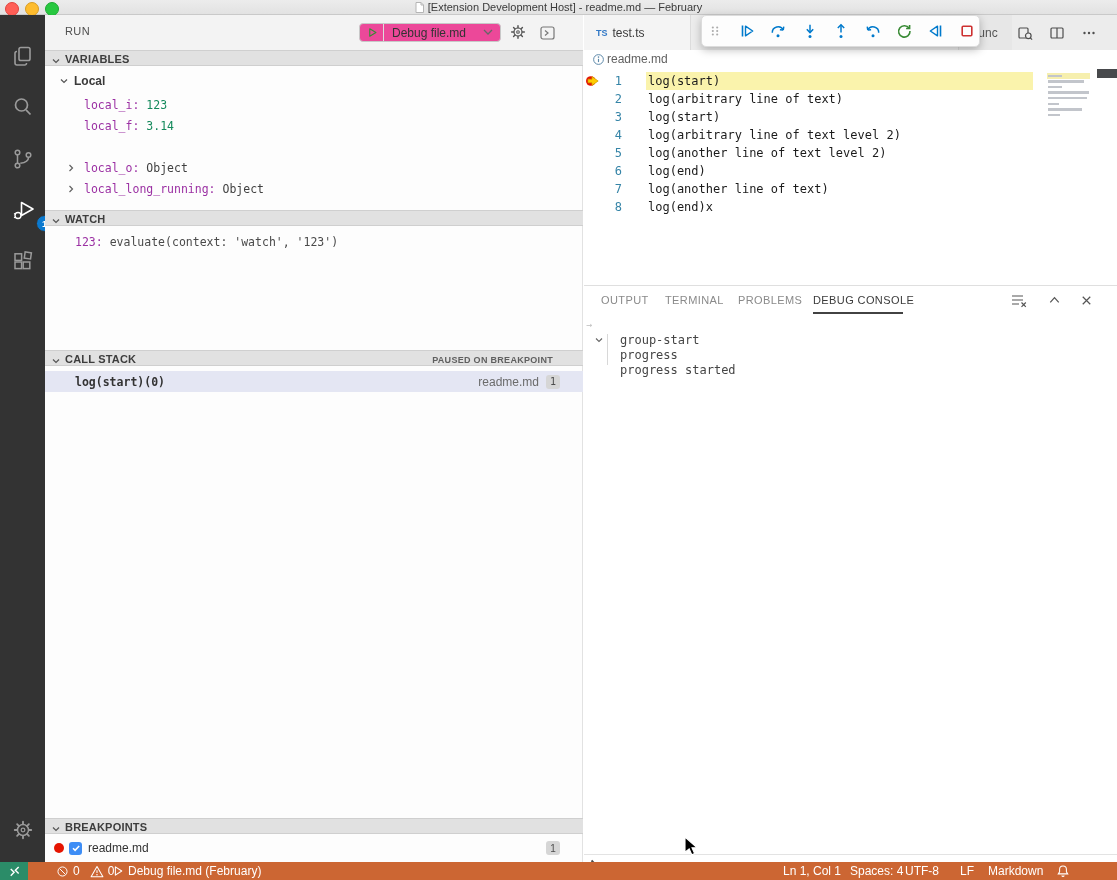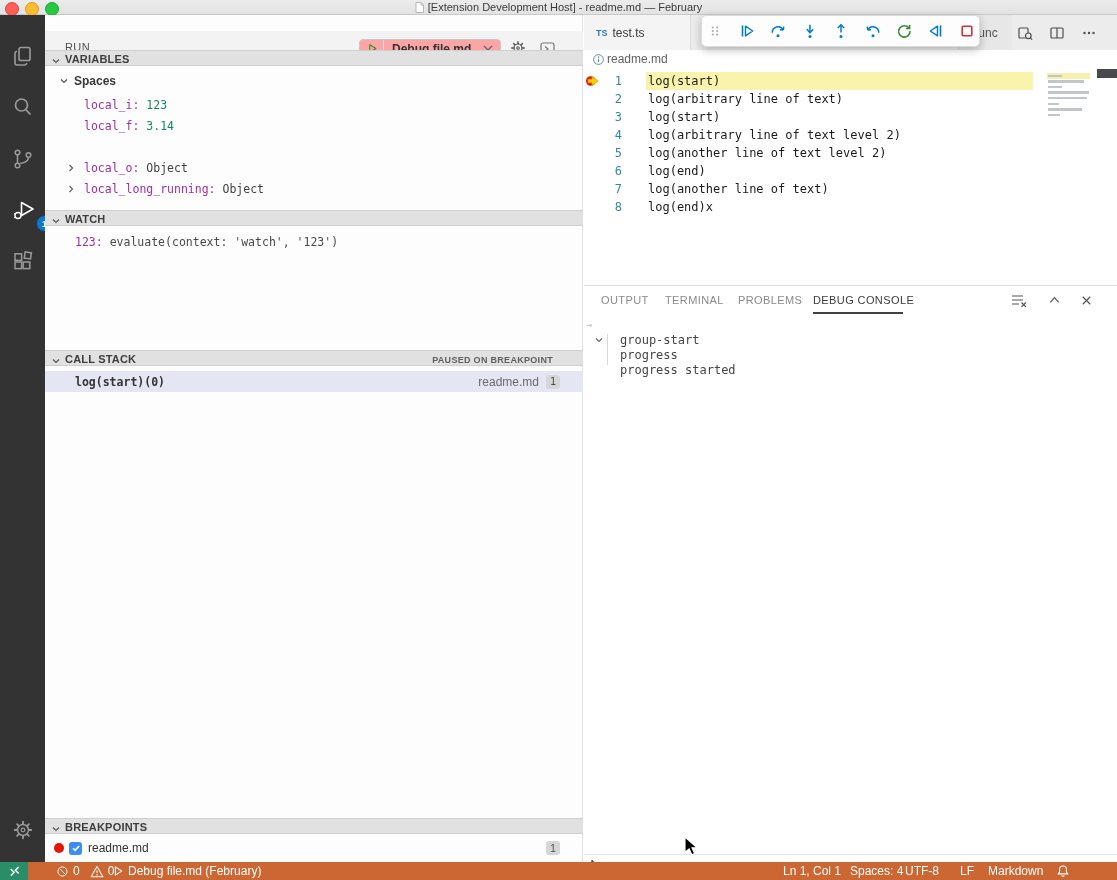--- a/index.html
+++ b/index.html
@@ -16,23 +16,23 @@
   .tl.grn{background:#28c840;border:0.5px solid #1da932;}
   .title-wrap{position:absolute;left:0;top:0;width:100%;height:14px;display:flex;align-items:center;justify-content:center;gap:4px;font-size:11px;color:#3a3a3a;}
 
   
   .activitybar{position:absolute;left:0;top:15px;width:45px;height:847px;background:#333333;}
   .ab-item{position:absolute;left:10px;width:26px;height:26px;display:flex;align-items:center;justify-content:center;}
   .ab-badge{position:absolute;left:26px;top:17px;width:15px;height:15px;border-radius:50%;background:#0a79cf;border:1.5px solid #333;color:#fff;font-size:9px;font-weight:bold;display:flex;align-items:center;justify-content:center;}
 
   
   .sidebar{position:absolute;left:45px;top:15px;width:538px;height:847px;background:#fdfdfd;border-right:1px solid #e2e2e2;box-sizing:border-box;}
-  .run-header{position:absolute;left:0;top:16px;width:538px;height:35px;background:#f3f3f3;}
+  .run-header{position:absolute;left:0;top:0;width:538px;height:35px;background:#f3f3f3;}
   .run-title{position:absolute;left:20px;top:10px;font-size:11px;color:#4f4f4f;letter-spacing:.4px;}
-  .launch-group{position:absolute;left:314px;top:8px;width:142px;height:19px;background:#fca5a5;border:1px solid #c8c8c8;border-radius:4px;display:flex;align-items:center;box-sizing:border-box;font-weight:bold;}
+  .launch-group{position:absolute;left:314px;top:8px;width:142px;height:19px;background:#ec4899;border:1px solid #c8c8c8;border-radius:4px;display:flex;align-items:center;box-sizing:border-box;}
   .launch-play{padding:0 5px 0 7px;display:flex;align-items:center;border-right:1px solid #ddd;height:100%;}
   .launch-label{font-size:12px;color:#333;padding-left:8px;flex:1;}
   .launch-chev{padding-right:7px;display:flex;align-items:center;}
   .icon-btn{position:absolute;display:flex;align-items:center;justify-content:center;}
 
   .sec-header{position:absolute;left:0;width:538px;height:16px;background:#e1e1e1;border-top:1px solid #cfcfcf;border-bottom:1px solid #cfcfcf;box-sizing:border-box;display:flex;align-items:flex-end;font-size:11px;font-weight:bold;color:#3d3d3d;letter-spacing:.2px;}
   .sec-header .chev{margin:0 5px 0 7px;display:flex;}
   .sec-status{position:absolute;right:30px;font-size:9px;font-weight:bold;color:#5f5f5f;letter-spacing:.3px;}
   .scope-row{position:absolute;left:0;width:538px;height:20px;display:flex;align-items:center;font-size:12px;font-weight:bold;color:#3a3a3a;}
   .scope-row .chev{margin:0 6px 0 15px;display:flex;}
@@ -212,21 +212,21 @@
           </svg>
         </span>
       <span>VARIABLES</span>
     </div>
     <div class="scope-row" style="top:56px;">
       <span class="chev">
           <svg width="8" height="8" viewBox="0 0 8 8">
             <path d="M1 2.5l3 3 3-3" fill="none" stroke="#555" stroke-width="1.2"></path>
           </svg>
         </span>
-      <span>Spaces</span>
+      <span>Local</span>
     </div>
     <div class="var-row mono" style="top:79px;">
       <span class="vtxt"><span class="vname">local_i:</span> <span class="vval-num">123</span></span>
     </div>
     <div class="var-row mono" style="top:100px;">
       <span class="vtxt"><span class="vname">local_f:</span> <span class="vval-num">3.14</span></span>
     </div>
     <div class="var-row mono" style="top:142px;">
       <span class="chev">
           <svg width="8" height="8" viewBox="0 0 8 8">

